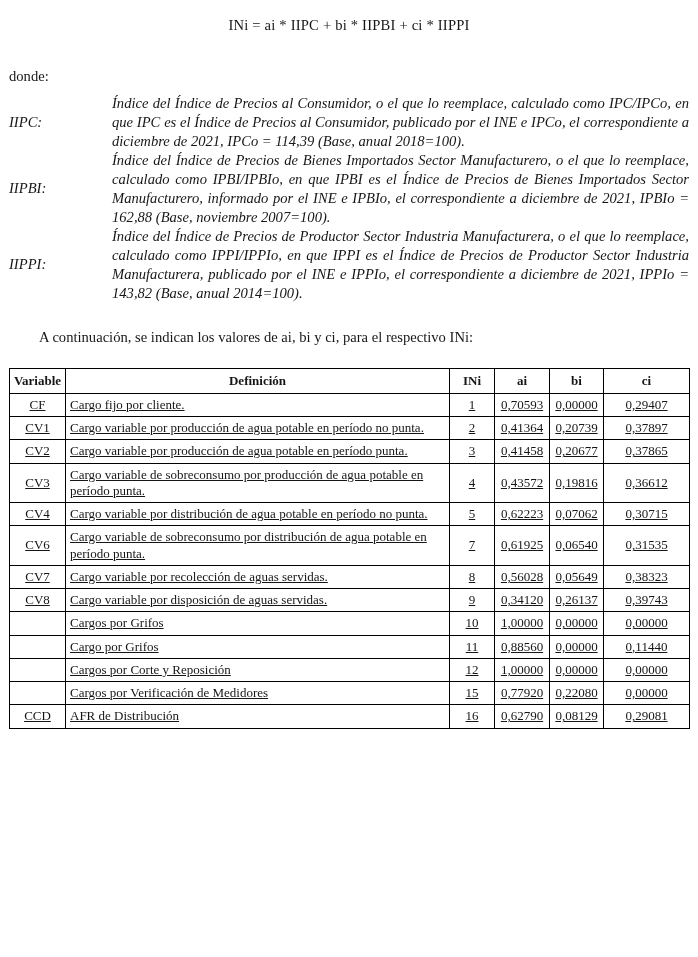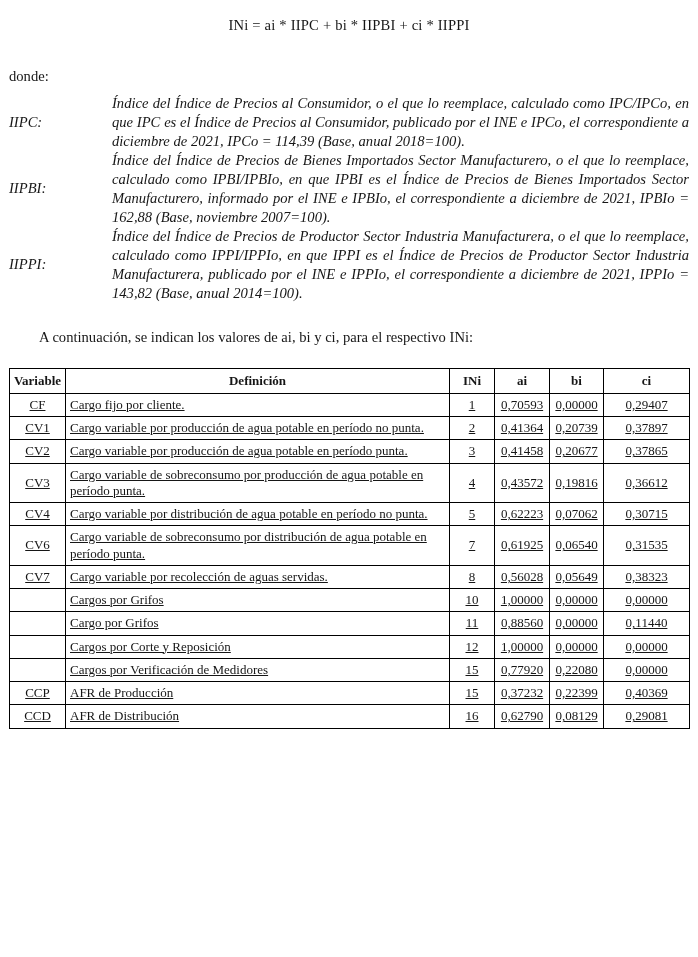--- a/index.html
+++ b/index.html
@@ -164,20 +164,28 @@
         </tr>
         <tr>
           <td class="cell-center">CV7</td>
           <td class="cell-def">Cargo variable por recolección de aguas servidas.</td>
           <td class="cell-center">8</td>
           <td class="cell-center">0,56028</td>
           <td class="cell-center">0,05649</td>
           <td class="cell-center">0,38323</td>
         </tr>
         <tr>
+          <td class="cell-center">CV8</td>
+          <td class="cell-def">Cargo variable por disposición de aguas servidas.</td>
+          <td class="cell-center">9</td>
+          <td class="cell-center">0,34120</td>
+          <td class="cell-center">0,26137</td>
+          <td class="cell-center">0,39743</td>
+        </tr>
+        <tr>
           <td class="cell-center"></td>
           <td class="cell-def">Cargos por Grifos</td>
           <td class="cell-center">10</td>
           <td class="cell-center">1,00000</td>
           <td class="cell-center">0,00000</td>
           <td class="cell-center">0,00000</td>
         </tr>
         <tr>
           <td class="cell-center"></td>
           <td class="cell-def">Cargo por Grifos</td>
@@ -194,28 +202,20 @@
           <td class="cell-center">0,00000</td>
           <td class="cell-center">0,00000</td>
         </tr>
         <tr>
           <td class="cell-center"></td>
           <td class="cell-def">Cargos por Verificación de Medidores</td>
           <td class="cell-center">15</td>
           <td class="cell-center">0,77920</td>
           <td class="cell-center">0,22080</td>
           <td class="cell-center">0,00000</td>
-        </tr>
-        <tr>
-          <td class="cell-center">CCP</td>
-          <td class="cell-def">AFR de Producción</td>
-          <td class="cell-center">15</td>
-          <td class="cell-center">0,37232</td>
-          <td class="cell-center">0,22399</td>
-          <td class="cell-center">0,40369</td>
         </tr>
         <tr>
           <td class="cell-center">CCD</td>
           <td class="cell-def">AFR de Distribución</td>
           <td class="cell-center">16</td>
           <td class="cell-center">0,62790</td>
           <td class="cell-center">0,08129</td>
           <td class="cell-center">0,29081</td>
         </tr>
       </tbody>

